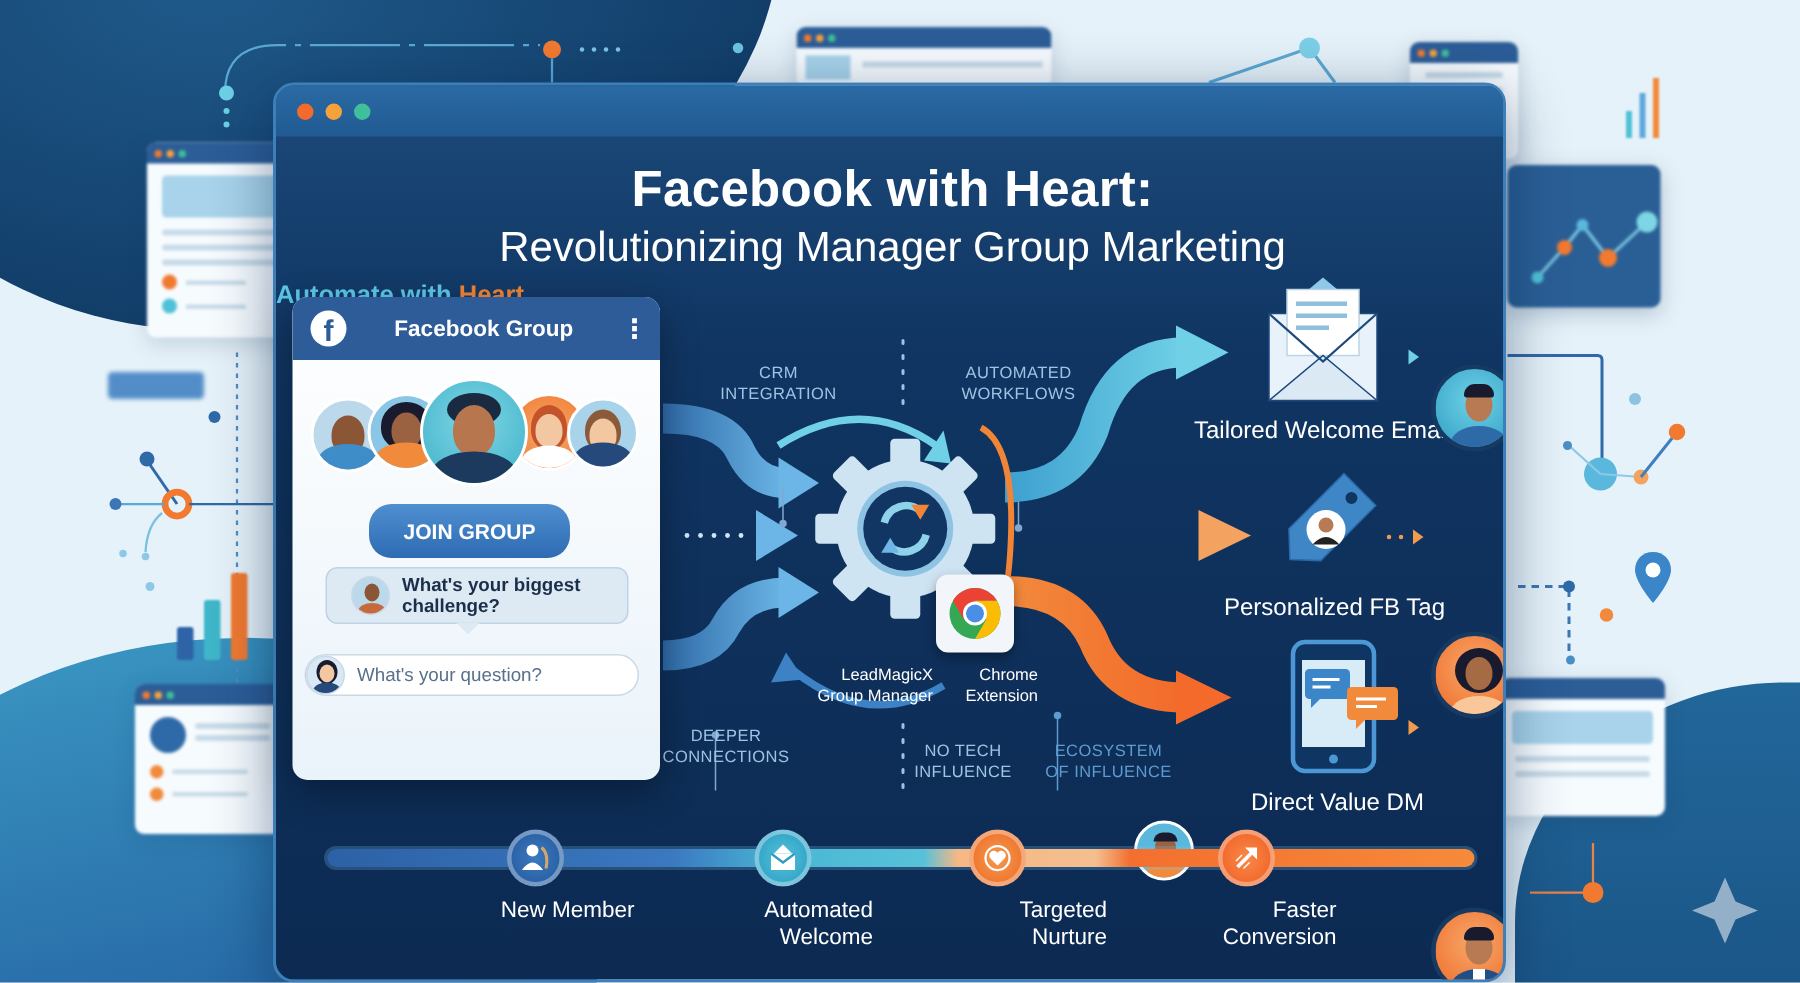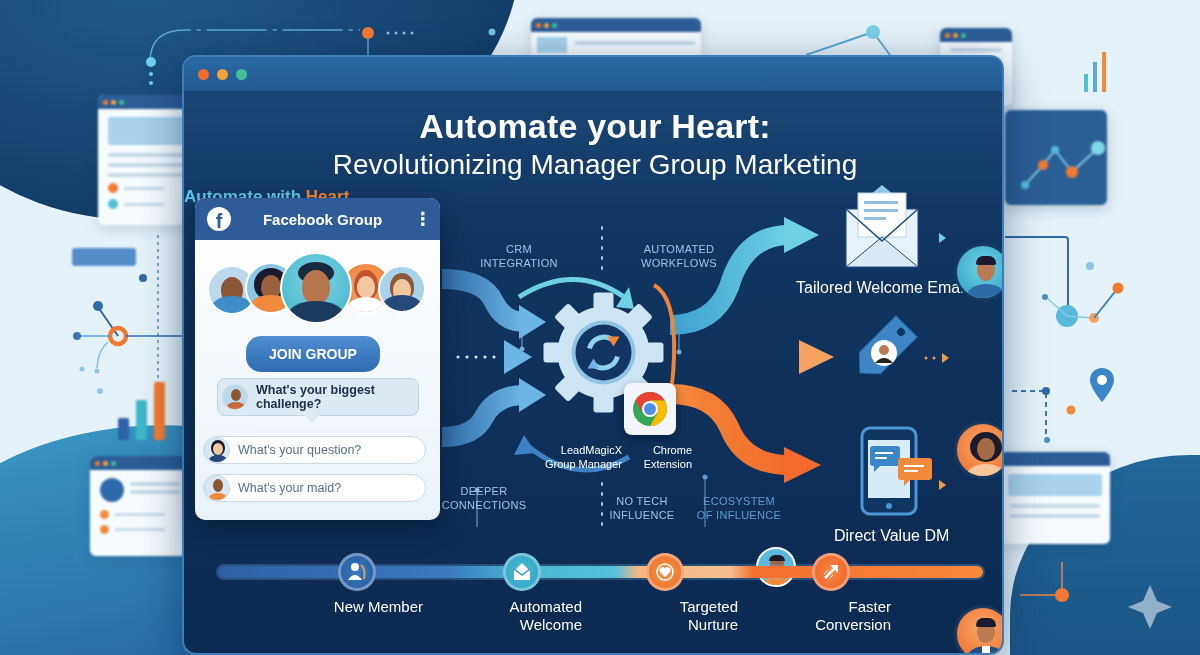--- a/index.html
+++ b/index.html
@@ -27,21 +27,21 @@
 .fbhead{height:42px;background:#2d5c99;display:flex;align-items:center;padding:0 12px;color:#fff}
 .fblogo{width:24px;height:24px;border-radius:50%;background:#fff;color:#2d5c99;font-weight:700;font-size:20px;display:flex;align-items:flex-end;justify-content:center;line-height:1;overflow:hidden}
 .fbtitle{flex:1;text-align:center;font-size:15px;font-weight:700}
 .kebab{font-size:18px;font-weight:700;width:14px;text-align:center}
 .avatars{position:relative;height:110px}
 .av{position:absolute;border-radius:50%;border:2px solid #fff;overflow:hidden}
 .av .hd{position:absolute;left:50%;transform:translateX(-50%);border-radius:50% 50% 45% 45%}
 .av .bd{position:absolute;left:50%;transform:translateX(-50%);bottom:-10%;border-radius:50% 50% 0 0}
 .joinbtn{left:51px;top:138px;width:134px;height:36px;border-radius:15px;background:linear-gradient(180deg,#4f8fd0,#2e6bb3);color:#fff;font-size:14px;font-weight:600;display:flex;align-items:center;justify-content:center;border:none;cursor:pointer}
 .bubble{position:absolute;left:8px;width:223px;display:flex;align-items:center;gap:8px;font-size:12.5px}
-.bubble.q1{top:180px;height:38px;background:#dde9f3;border:1px solid #bfd3e4;border-radius:8px;color:#1b2f4a;font-weight:600;padding-left:4px;margin-left:22px;width:202px}
+.bubble.q1{top:180px;height:38px;background:#dde9f3;border:1px solid #bfd3e4;border-radius:8px;color:#1b2f4a;font-weight:600;padding-left:16px;margin-left:22px;width:202px}
 .bubble.q1::after{content:"";position:absolute;left:86px;bottom:-8px;border:8px solid transparent;border-top-color:#dde9f3;border-bottom:0}
 .bubble.q2{top:238px;height:28px;background:#fff;border:1px solid #c9d9e6;border-radius:14px;color:#58708a}
 .bubble.q3{top:276px;height:28px;background:#fff;border:1px solid #c9d9e6;border-radius:14px;color:#58708a}
 .mini{width:26px;height:26px;border-radius:50%;flex:0 0 26px;position:relative;overflow:hidden;border:1px solid #c9d9e6}
 
 .lbl{color:#9ec4e4;font-size:11px;text-align:center;letter-spacing:.3px;line-height:1.25}
 .lbl.or{color:#5d9bd0}
 .white{color:#fff;font-size:11px;text-align:right;line-height:1.25}
 .outlbl{color:#fff;font-size:16px}
 
@@ -201,21 +201,21 @@
     <div class="ln"></div>
 </div>
 
 <div class="abs window">
   <div class="titlebar">
     <span style="background:#f26b2c"></span>
     <span style="background:#f6a23c"></span>
     <span style="background:#3fbf9a"></span>
   </div>
 
-  <div class="abs title1">Automate your Heart:</div>
+  <div class="abs title1">Facebook with Heart:</div>
   <div class="abs title2">Revolutionizing Manager Group Marketing</div>
   <div class="abs title3">
     <span>Automate with </span><span class="hl">Heart</span>
   </div>
 
   <svg class="abs" style="left:0;top:0" width="822" height="600">
     <defs>
       <linearGradient id="gBlue" x1="0" x2="1">
           <stop offset="0" stop-color="#2f6aa8"></stop>
           <stop offset="1" stop-color="#6bb6e6"></stop>
@@ -347,20 +347,21 @@
 
   <svg class="abs" style="left:660px;top:252px" width="80" height="80">
     <g transform="rotate(45 40 40)">
       <path d="M25 8 L55 8 L55 60 L40 74 L25 60 Z" fill="#3f86c6" stroke="#2a6aa8"></path>
       <circle cx="40" cy="16" r="4" fill="#0f3562"></circle>
     </g>
     <circle cx="40" cy="44" r="13" fill="#fff"></circle>
     <circle cx="40" cy="41" r="5" fill="#b77a52"></circle>
     <path d="M31 54 Q40 44 49 54" fill="#222"></path>
   </svg>
+  <div class="abs outlbl" style="left:632px;top:340px;width:180px">Personalized FB Tag</div>
 
   <svg class="abs" style="left:672px;top:367px" width="80" height="92">
     <rect x="6" y="4" width="54" height="86" rx="8" fill="#0f3562" stroke="#4c98d6" stroke-width="3"></rect>
     <rect x="12" y="16" width="42" height="58" fill="#d8ecf7"></rect>
     <circle cx="33" cy="82" r="3" fill="#4c98d6"></circle>
     <rect x="14" y="22" width="30" height="20" rx="3" fill="#3a86c9"></rect>
     <polygon points="18,42 24,42 18,48" fill="#3a86c9"></polygon>
     <rect x="19" y="28" width="18" height="2" fill="#fff"></rect>
       <rect x="19" y="33" width="12" height="2" fill="#fff"></rect>
     <rect x="42" y="34" width="34" height="22" rx="3" fill="#f28a3c"></rect>
@@ -436,27 +437,20 @@
     <span>What's your biggest challenge?</span>
   </div>
   <div class="bubble q2">
     <div class="mini" style="background:#d8e8f4">
       <div class="abs" style="left:6px;top:2px;width:14px;height:16px;border-radius:50%;background:#1a1a2e"></div>
       <div class="abs" style="left:8px;top:5px;width:10px;height:12px;border-radius:50%;background:#f2c7a2"></div>
       <div class="abs" style="left:4px;top:17px;width:18px;height:10px;border-radius:50% 50% 0 0;background:#24497a"></div>
     </div>
     <span>What's your question?</span>
   </div>
-  <div class="bubble q3">
-    <div class="mini" style="background:#d8e8f4">
-      <div class="abs" style="left:8px;top:3px;width:10px;height:13px;border-radius:50%;background:#8a5636"></div>
-      <div class="abs" style="left:4px;top:17px;width:18px;height:10px;border-radius:50% 50% 0 0;background:#f28a3c"></div>
-    </div>
-    <span>What's your maid?</span>
-  </div>
 </div>
 
 <div class="abs tl-bar"></div>
 
 <div class="abs tl-node" style="left:338px;top:553px;background:radial-gradient(circle,#3a78c0,#265a9c)">
   <svg width="22" height="22">
       <circle cx="9" cy="6" r="4" fill="#fff"></circle>
       <path d="M2 19 Q9 9 16 19Z" fill="#fff"></path>
       <path d="M15 4 Q20 8 18 18" stroke="#d4a66a" stroke-width="2" fill="none"></path>
     </svg>

